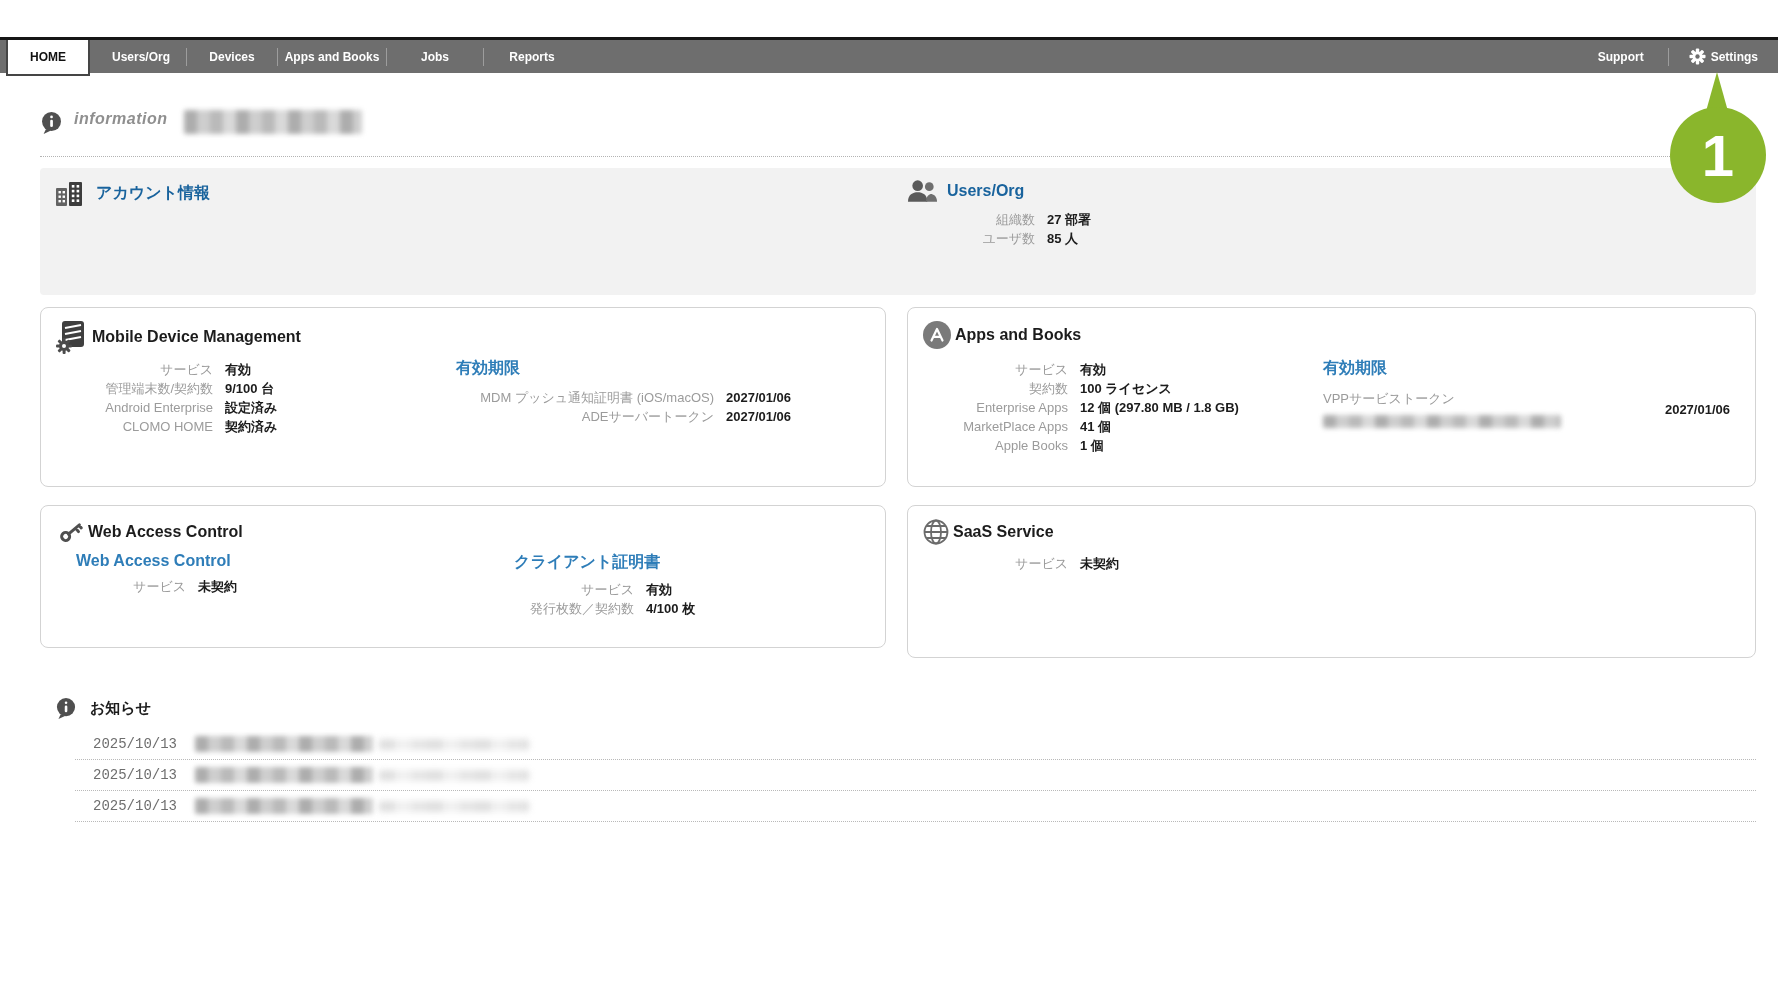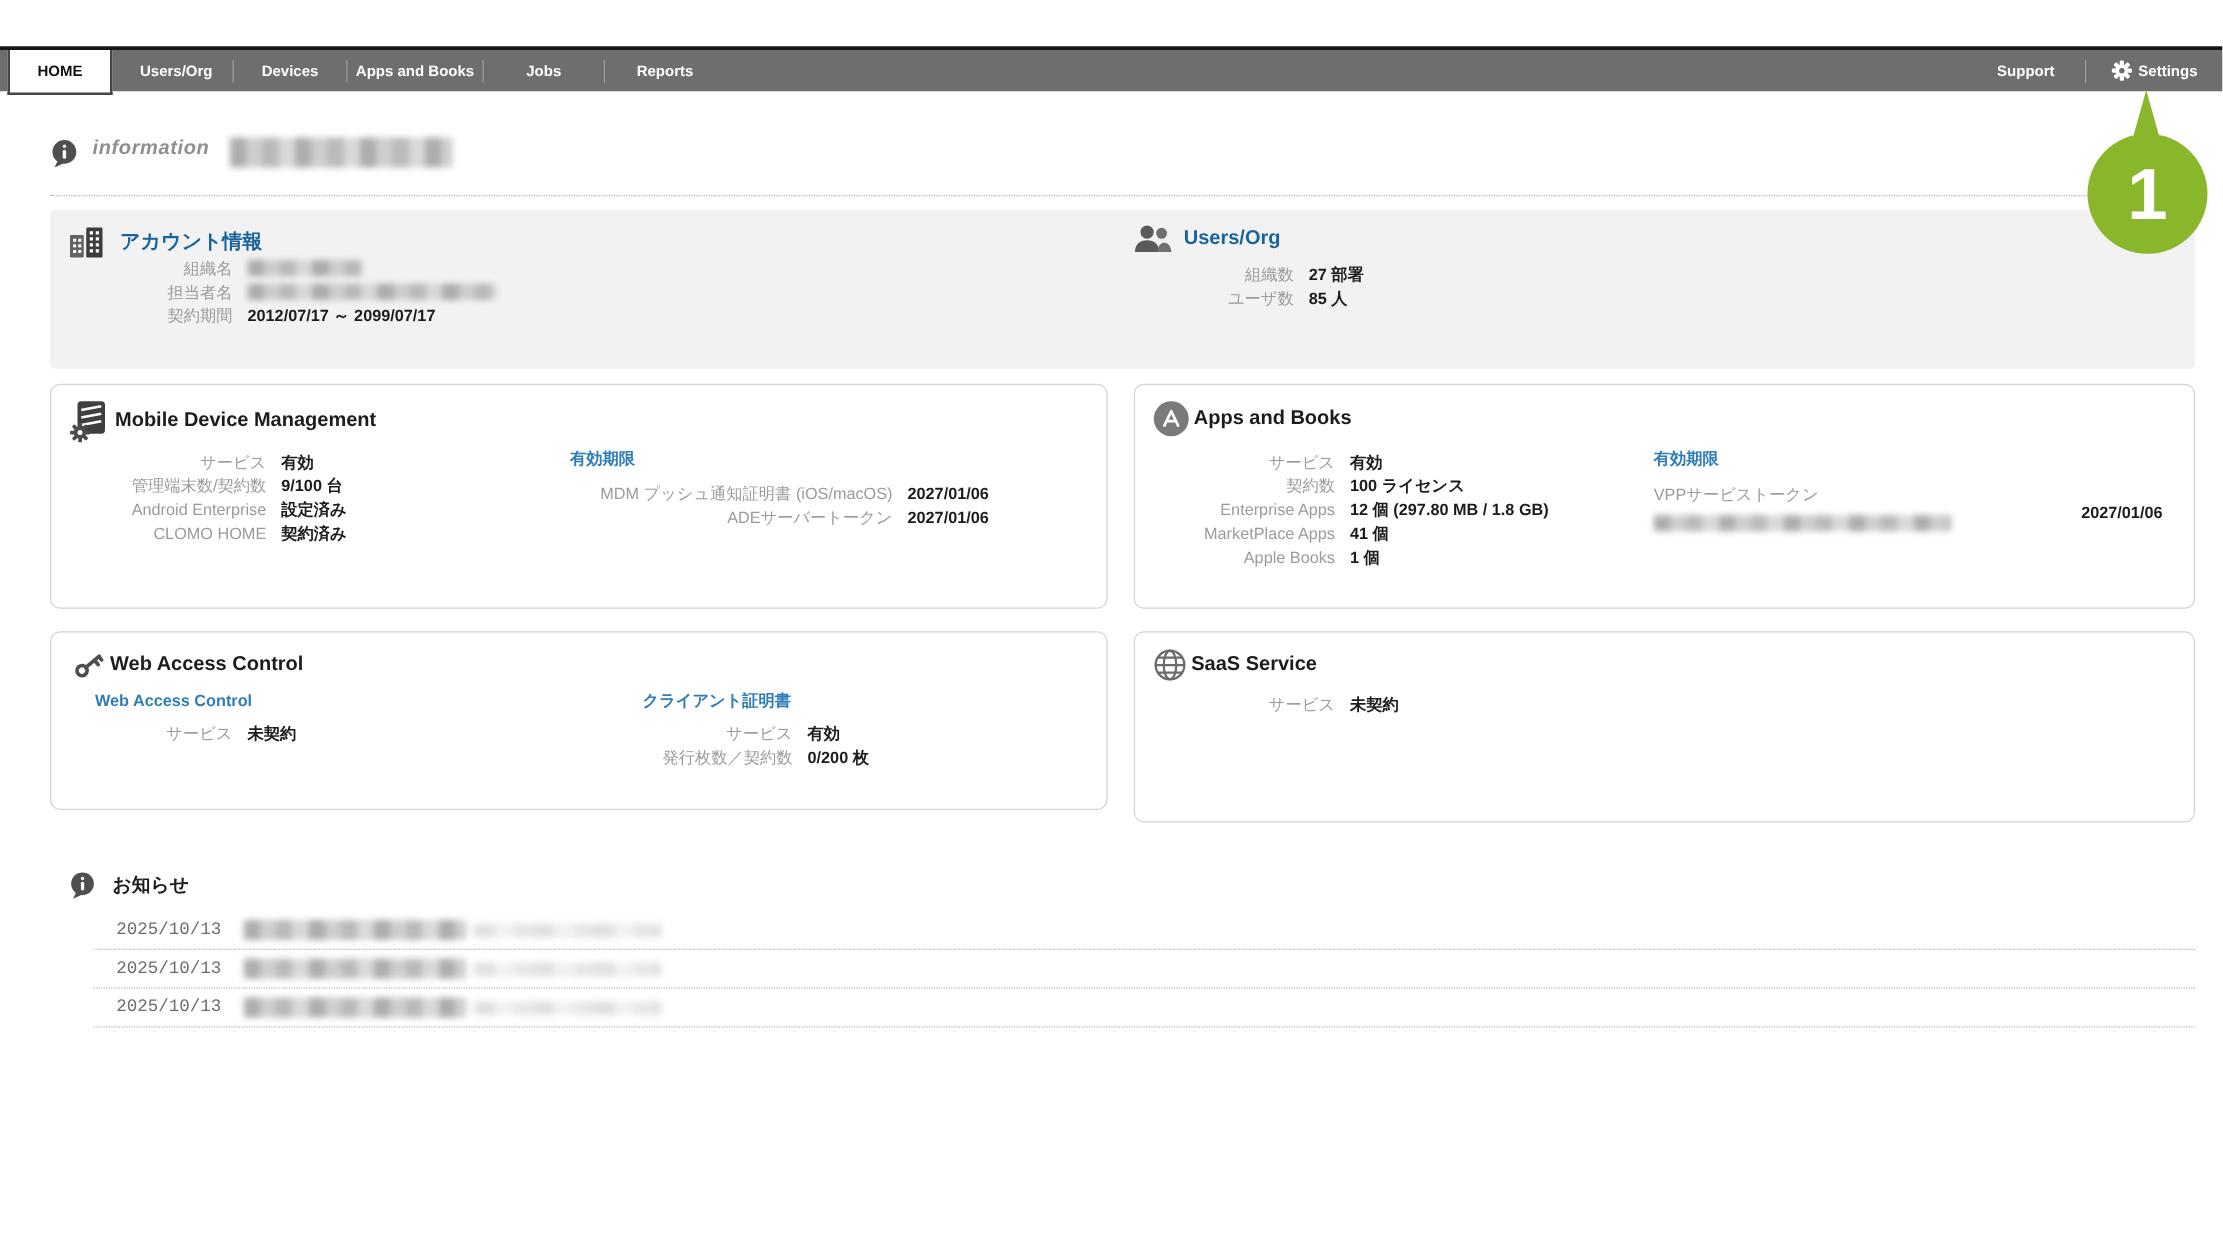--- a/index.html
+++ b/index.html
@@ -78,21 +78,21 @@
   #card-mdm{left:40px;top:307px;width:846px;height:180px;}
   #card-apps{left:907px;top:307px;width:849px;height:180px;}
   #card-wac{left:40px;top:505px;width:846px;height:143px;}
   #card-saas{left:907px;top:505px;width:849px;height:153px;}
   .card-head{position:absolute;left:14px;top:12px;display:flex;align-items:center;gap:3px;}
   .card-title{font-size:16px;font-weight:bold;color:#1c1c1c;}
   .mdm-left{position:absolute;left:10px;top:52px;}
   .mdm-left .k{width:162px;}
   .mdm-right{position:absolute;left:415px;top:50px;}
   .mdm-right .kv .k{width:258px;}
-  .link{color:#2e7db8;font-size:13px;font-weight:bold;cursor:pointer;text-decoration:none;}
+  .link{color:#2e7db8;font-size:16px;font-weight:bold;cursor:pointer;text-decoration:none;}
   .expiry-rows{margin-top:9px;}
   .apps-left{position:absolute;left:10px;top:52px;}
   .apps-left .k{width:150px;}
   .apps-right{position:absolute;left:415px;top:50px;}
   .vpp-label{color:#9b9b9b;font-size:13px;margin-top:11px;}
   .vpp-token{margin-top:7px;width:238px;height:13px;}
   .vpp-date{position:absolute;right:25px;top:94px;font-size:13px;font-weight:bold;}
   .wac-sub-left{position:absolute;left:35px;top:46px;}
   .wac-sub-left .rows{margin-top:7px;}
   .wac-sub-left .k{width:110px;}
@@ -188,38 +188,20 @@
             <rect x="22.6" y="11.8" width="2.6" height="2.6"></rect>
           <rect x="17.8" y="16.6" width="2.6" height="2.6"></rect>
             <rect x="22.6" y="16.6" width="2.6" height="2.6"></rect>
           <rect x="17.8" y="21.4" width="2.6" height="2.6"></rect>
             <rect x="22.6" y="21.4" width="2.6" height="2.6"></rect>
         </g>
       </svg>
     </span>
     <span class="sec-title">アカウント情報</span>
   </div>
-  <div class="acct-rows">
-    <div class="kv">
-      <span class="k">組織名</span>
-      <span class="v">
-          <span class="blur" style="width:92px;height:13px;"></span>
-        </span>
-    </div>
-    <div class="kv">
-      <span class="k">担当者名</span>
-      <span class="v">
-          <span class="blur" style="width:200px;height:13px;"></span>
-        </span>
-    </div>
-    <div class="kv">
-      <span class="k">契約期間</span>
-      <span class="v">2012/07/17 ～ 2099/07/17</span>
-    </div>
-  </div>
 
   <div class="uo-block">
     <div class="uo-head">
       <span class="icn">
         <svg width="31" height="26" viewBox="0 0 32 26">
           <g fill="#5a5a5a">
             <circle cx="11" cy="7.5" r="5.5"></circle>
             <path d="M1 24 C1 16.8 6 14.3 11 14.3 C16 14.3 21 16.8 21 24 Z"></path>
           </g>
           <g fill="#6f6f6f">
@@ -357,21 +339,21 @@
   </div>
   <div class="wac-sub-right">
     <span class="link">クライアント証明書</span>
     <div class="rows">
       <div class="kv">
         <span class="k">サービス</span>
           <span class="v">有効</span>
       </div>
       <div class="kv">
         <span class="k">発行枚数／契約数</span>
-          <span class="v">0/200 枚</span>
+          <span class="v">4/100 枚</span>
       </div>
     </div>
   </div>
 </div>
 
 <div class="card" id="card-saas">
   <div class="card-head">
     <span class="icn">
       <svg width="28" height="28" viewBox="0 0 28 28" fill="none" stroke="#6b6b6b" stroke-width="1.8">
         <circle cx="14" cy="14" r="11.5"></circle>

